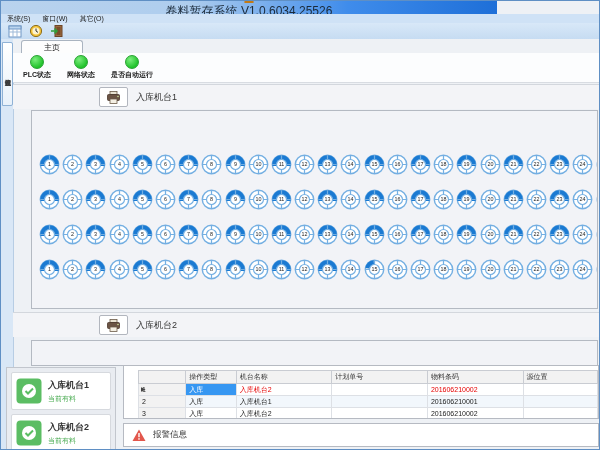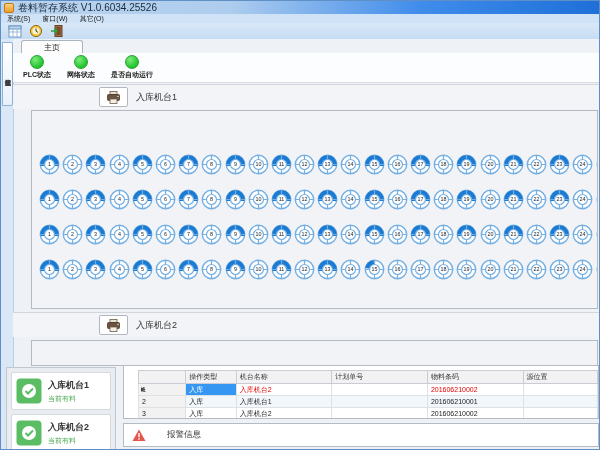--- a/index.html
+++ b/index.html
@@ -1,22 +1,22 @@
 <!DOCTYPE html>
 <html><head>
 <meta charset="utf-8">
 <style>
   html,body{margin:0;padding:0;background:#cfd6de;}
   .window{position:relative;width:600px;height:450px;overflow:hidden;
     font-family:"Liberation Sans","DejaVu Sans",sans-serif;background:#eef1f5;
     border:1px solid #5f8fc4;box-sizing:border-box;}
   
-  .titlebar{position:absolute;left:0;top:0;width:600px;height:13px;
+  .titlebar{position:absolute;left:0;top:0;width:496px;height:13px;
     background:linear-gradient(to right,#b9d3ee 0%,#aecdee 38%,#3f8ceb 70%,#1e6fd8 100%);
-    display:flex;align-items:center;font-size:10px;color:#1a2a3a;}
+    display:flex;align-items:center;font-size:12px;color:#1a2a3a;flex-direction:column;}
   .app-ico{width:8px;height:8px;background:linear-gradient(#ffd27a,#ef9b2d);border:1px solid #c27a17;border-radius:2px;margin:0 4px 0 3px;}
   
   .menubar{position:absolute;left:0;top:13px;width:600px;height:9px;background:#cfe2f6;
     display:flex;align-items:center;font-size:7px;color:#222;}
   .menu-item{padding:0 6px;cursor:default;}
   
   .toolbar{position:absolute;left:0;top:22px;width:600px;height:16px;background:linear-gradient(#d8e8f8,#c6dcf2);
     display:flex;align-items:center;padding-left:5px;box-sizing:border-box;}
   .tool-btn{width:18px;height:15px;display:flex;align-items:center;justify-content:center;margin-right:3px;border-radius:2px;}
   
@@ -67,21 +67,21 @@
     white-space:nowrap;text-align:left;font-weight:normal;}
   table.grid th{background:#f2f2f2;border-color:#c9ccd2;height:12px;color:#333;}
   .col-rh{width:47px;} .col-op{width:50px;} .col-m{width:95px;} .col-p{width:95px;} .col-b{width:95px;} .col-s{width:74px;}
   td.rowhdr{background:#f2f2f2;border-color:#c9ccd2;text-align:center;position:relative;}
   td.rowhdr .arrow{position:absolute;left:2px;top:1px;font-size:6px;color:#444;}
   td.sel{background:#3697f2;color:#fff;}
   td.red{color:#e60000;}
   tr:nth-child(even) td:not(.rowhdr):not(.sel){background:#f2f7fc;}
   
   .alert-bar{position:absolute;left:122px;top:422px;width:476px;height:24px;background:#fff;
-    border:1px solid #b6bac2;box-sizing:border-box;display:flex;align-items:center;padding-left:8px;gap:21px;}
+    border:1px solid #b6bac2;box-sizing:border-box;display:flex;align-items:center;padding-left:8px;gap:7px;}
   .alert-label{font-size:8.5px;color:#333;}
 </style>
 </head>
 <body>
 
 <div class="window">
 
   <div class="titlebar">
     <span class="app-ico"></span>
     <span>卷料暂存系统 V1.0.6034.25526</span>

